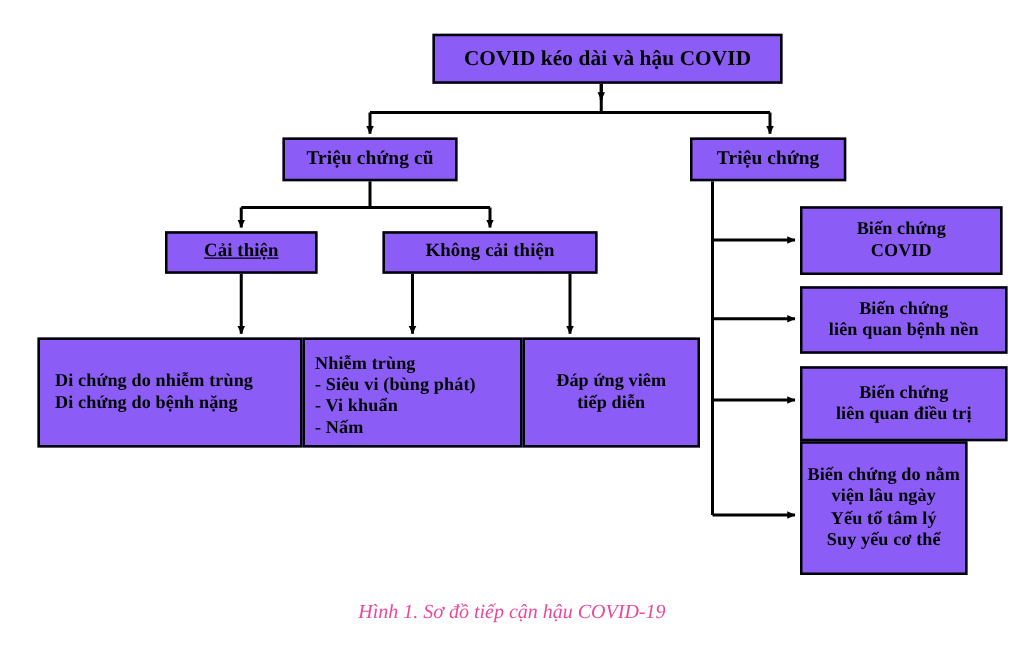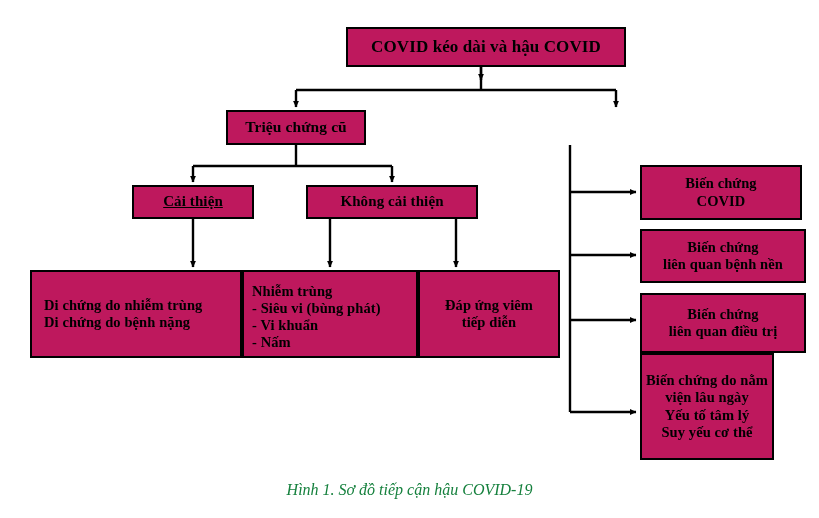--- a/index.html
+++ b/index.html
@@ -25,21 +25,21 @@
     position: absolute;
     left: 0; top: 0;
     width: 819px;
     height: 518px;
     pointer-events: none;
   }
   .node {
     position: absolute;
     box-sizing: border-box;
     border: 2px solid #000000;
-    background: #be185d;
+    background: #8b5cf6;
     display: flex;
     align-items: center;
     justify-content: center;
     text-align: center;
     font-weight: bold;
     line-height: 1.18;
     letter-spacing: 0.1px;
   }
   .node .node-text {
     display: block;
@@ -80,21 +80,21 @@
   #node-comp-hosp   { left: 640px; top: 353px; width: 134px; height: 107px; font-size: 14.5px; }
 
   #figure-caption {
     position: absolute;
     left: 0;
     top: 481px;
     width: 819px;
     text-align: center;
     font-style: italic;
     font-size: 16px;
-    color: #15803d;
+    color: #ec4899;
   }
 </style>
 </head>
 <body>
 
 <div id="diagram-canvas">
 
   <svg id="connector-layer" viewBox="0 0 819 518" width="819" height="518" xmlns="http://www.w3.org/2000/svg">
     <defs>
       <marker id="arrowhead" markerWidth="7" markerHeight="7" refX="6.2" refY="3.2" orient="auto" markerUnits="userSpaceOnUse">
@@ -130,20 +130,23 @@
   </svg>
 
   <div class="node" id="node-root">
     <span class="node-text">COVID kéo dài và hậu COVID</span>
   </div>
 
   <div class="node" id="node-old-symptoms">
     <span class="node-text">Triệu chứng cũ</span>
   </div>
 
+  <div class="node" id="node-symptoms">
+    <span class="node-text">Triệu chứng</span>
+  </div>
 
   <div class="node" id="node-improve">
     <span class="node-text">Cải thiện</span>
   </div>
 
   <div class="node" id="node-no-improve">
     <span class="node-text">Không cải thiện</span>
   </div>
 
   <div class="node left-align" id="node-sequelae">

